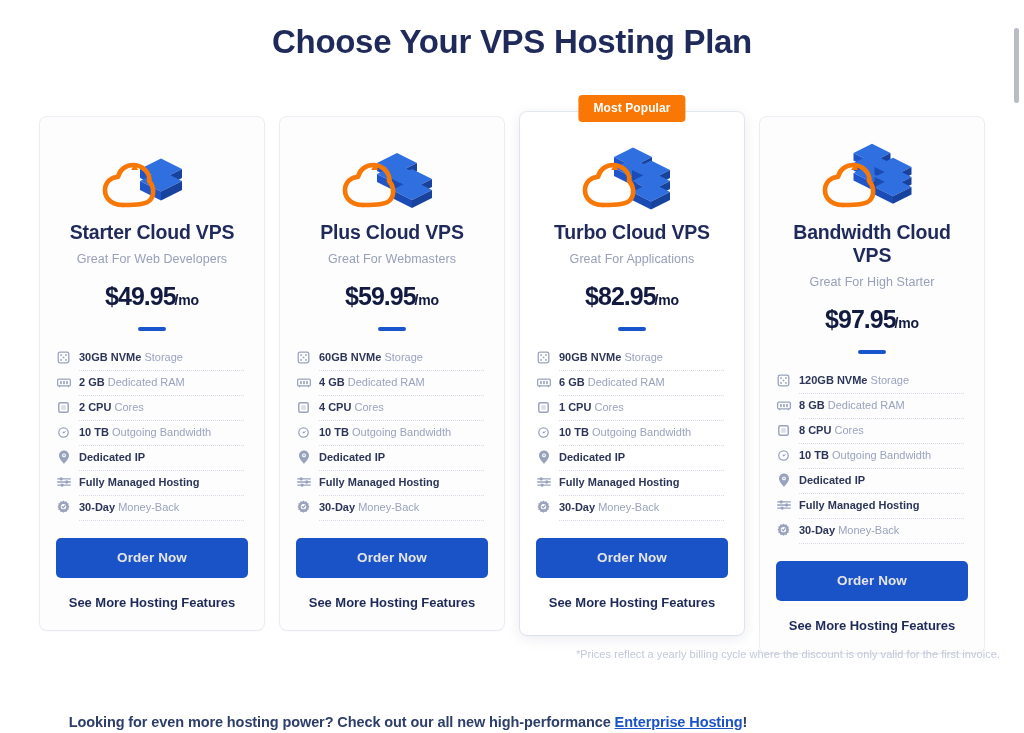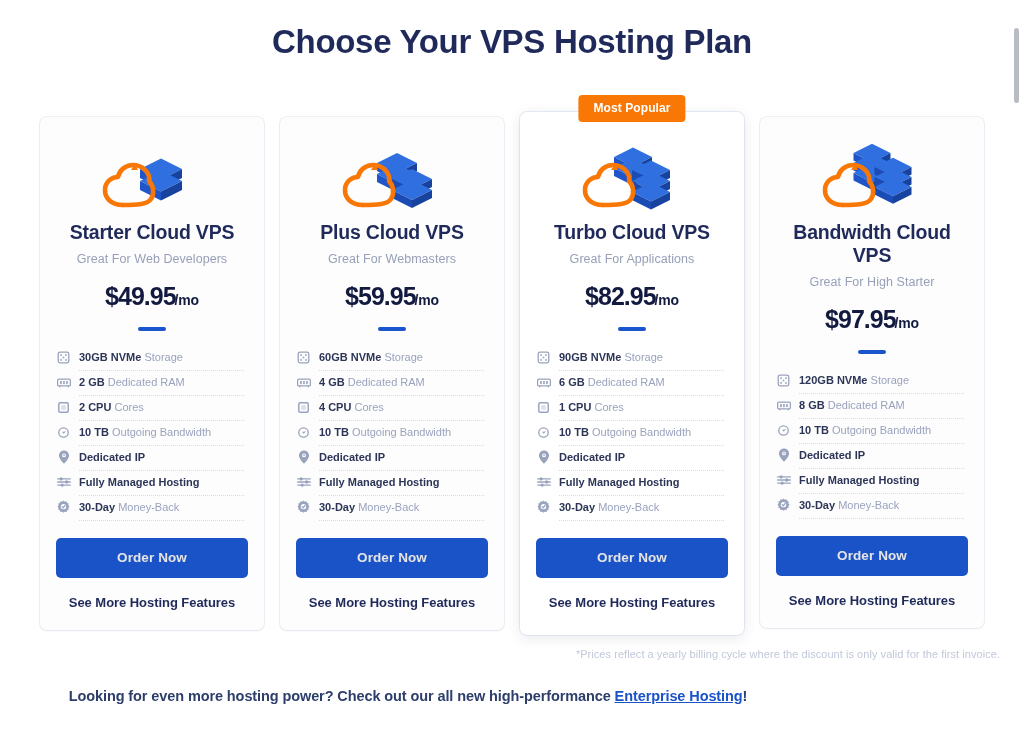--- a/index.html
+++ b/index.html
@@ -211,21 +211,21 @@
     top: 648px;
     right: 24px;
     font-size: 11px;
     color: #c2c8da;
     letter-spacing: 0.05px;
   }
 
   
   .bottom-banner {
     position: absolute;
-    top: 688px;
+    top: 714px;
     left: 0;
     width: 816px;
     text-align: center;
     font-size: 14.5px;
     font-weight: bold;
     color: #2d3e6b;
     letter-spacing: -0.1px;
   }
   .bottom-banner .ent-link {
     color: #1a52c8;
@@ -658,20 +658,30 @@
                 <rect x="2.6" y="10.4" width="1.6" height="2.2" fill="currentColor"></rect>
                 <rect x="13.8" y="10.4" width="1.6" height="2.2" fill="currentColor"></rect>
               </svg>
             </span>
             <span class="f-text"><span class="f-strong">8 GB</span><span class="f-light"> Dedicated RAM</span></span>
             <span class="f-underline"></span>
           </li>
           <li class="feature">
             <span class="f-icon">
               <svg width="13" height="13" viewBox="0 0 16 16">
+                <rect x="2.2" y="2.2" width="11.6" height="11.6" rx="1.8" fill="none" stroke="currentColor" stroke-width="1.8"></rect>
+                <rect x="5.2" y="5.2" width="5.6" height="5.6" rx="0.8" fill="currentColor" opacity="0.35"></rect>
+              </svg>
+            </span>
+            <span class="f-text"><span class="f-strong">8 CPU</span><span class="f-light"> Cores</span></span>
+            <span class="f-underline"></span>
+          </li>
+          <li class="feature">
+            <span class="f-icon">
+              <svg width="13" height="13" viewBox="0 0 16 16">
                 <circle cx="8" cy="8" r="6.6" fill="currentColor"></circle>
                 <circle cx="8" cy="8" r="5" fill="#ffffff"></circle>
                 <path d="M8 8 L11.4 5.1 L9.3 8.6 Z" fill="currentColor"></path>
                 <circle cx="8" cy="8" r="1.15" fill="currentColor"></circle>
               </svg>
             </span>
             <span class="f-text"><span class="f-strong">10 TB</span><span class="f-light"> Outgoing Bandwidth</span></span>
             <span class="f-underline"></span>
           </li>
           <li class="feature">

